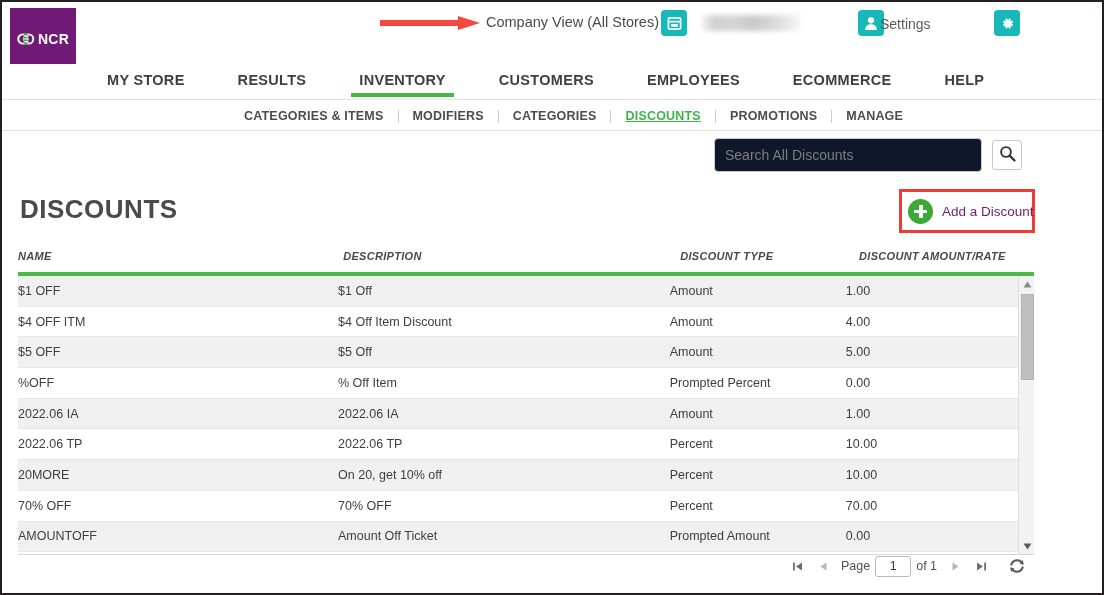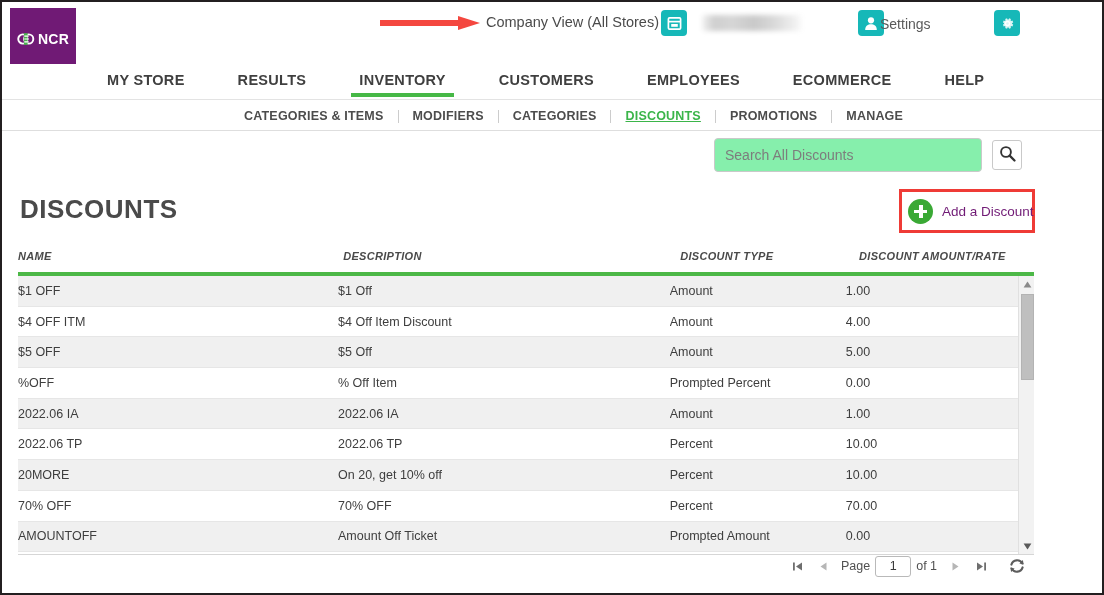--- a/index.html
+++ b/index.html
@@ -143,21 +143,21 @@
     display: flex; align-items: center; gap: 10px;
   }
   .search-input {
     width: 268px; height: 34px;
     border: 1px solid #c9c9c9;
     border-radius: 4px;
     padding: 0 10px;
     font-size: 14px;
     color: #6d6d6d;
     font-family: "Liberation Sans", sans-serif;
-    background: #86efac;
+    background: #0f172a;
     outline: none;
   }
   .search-input::placeholder { color: #7d7d7d; }
   .search-btn {
     width: 30px; height: 30px;
     border: 1px solid #c9c9c9;
     border-radius: 3px;
     background: #ffffff;
     display: flex; align-items: center; justify-content: center;
     cursor: pointer;

